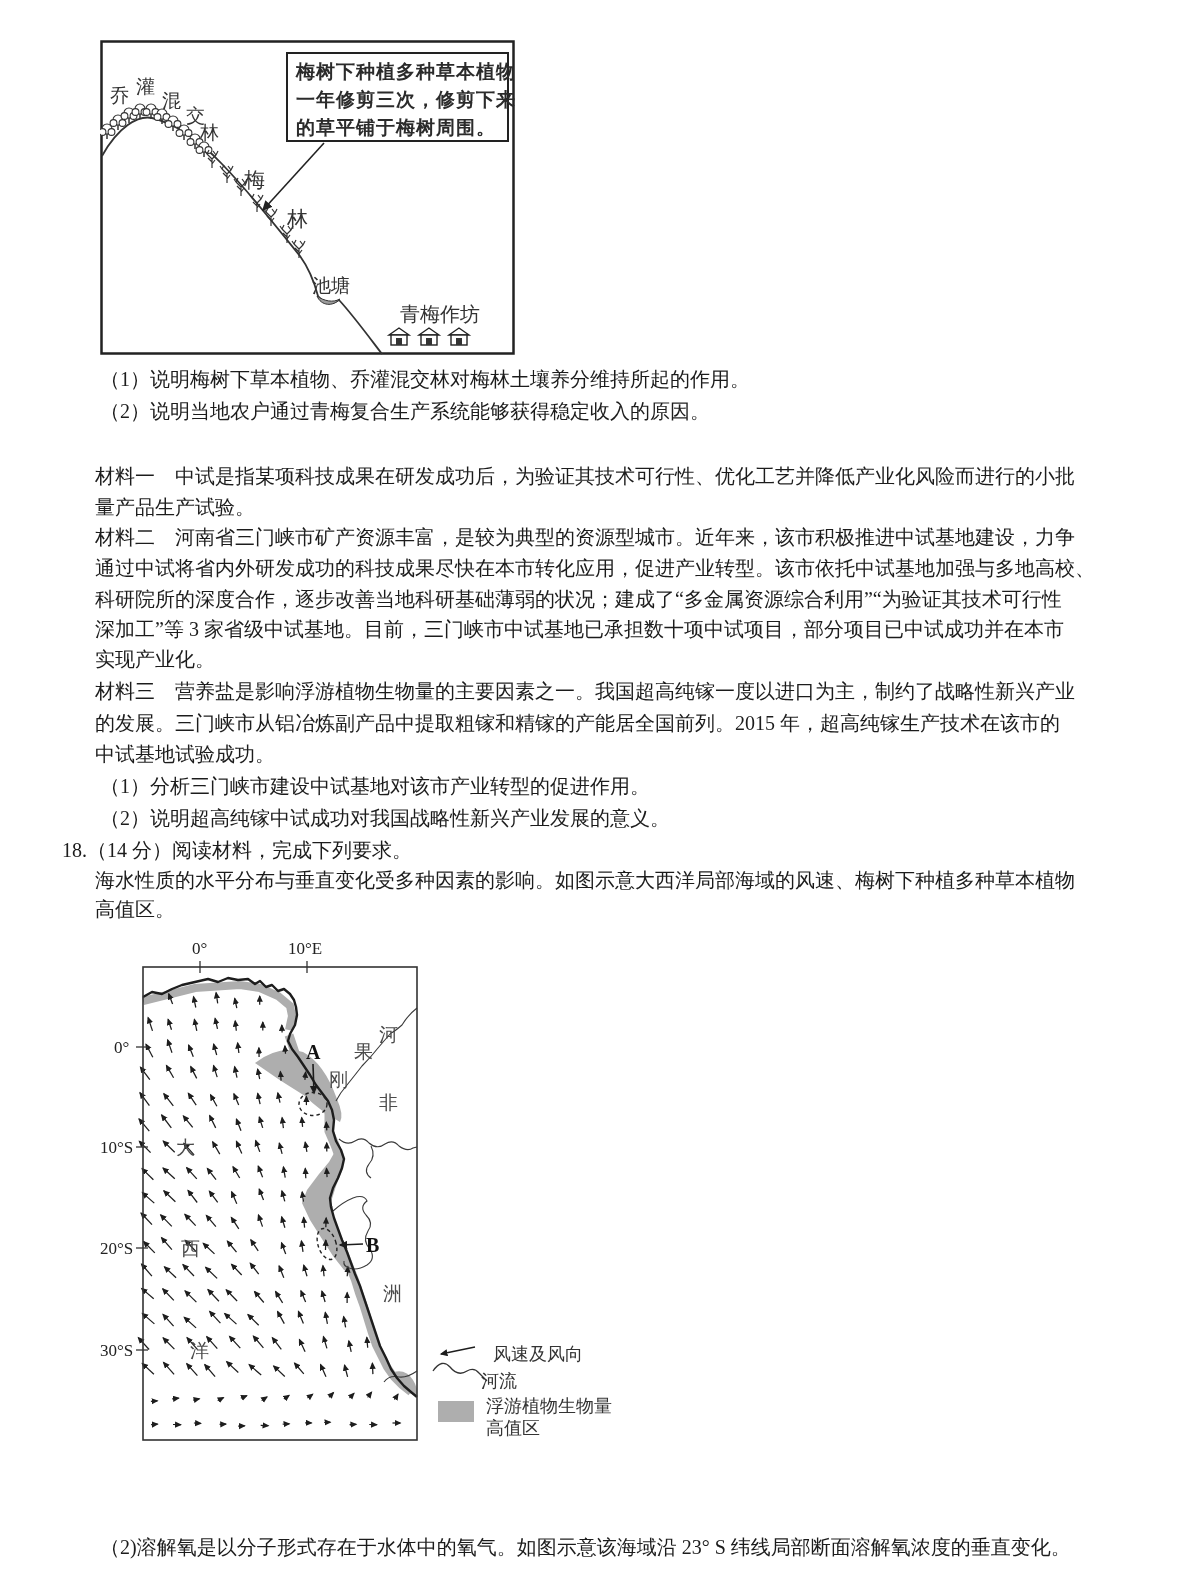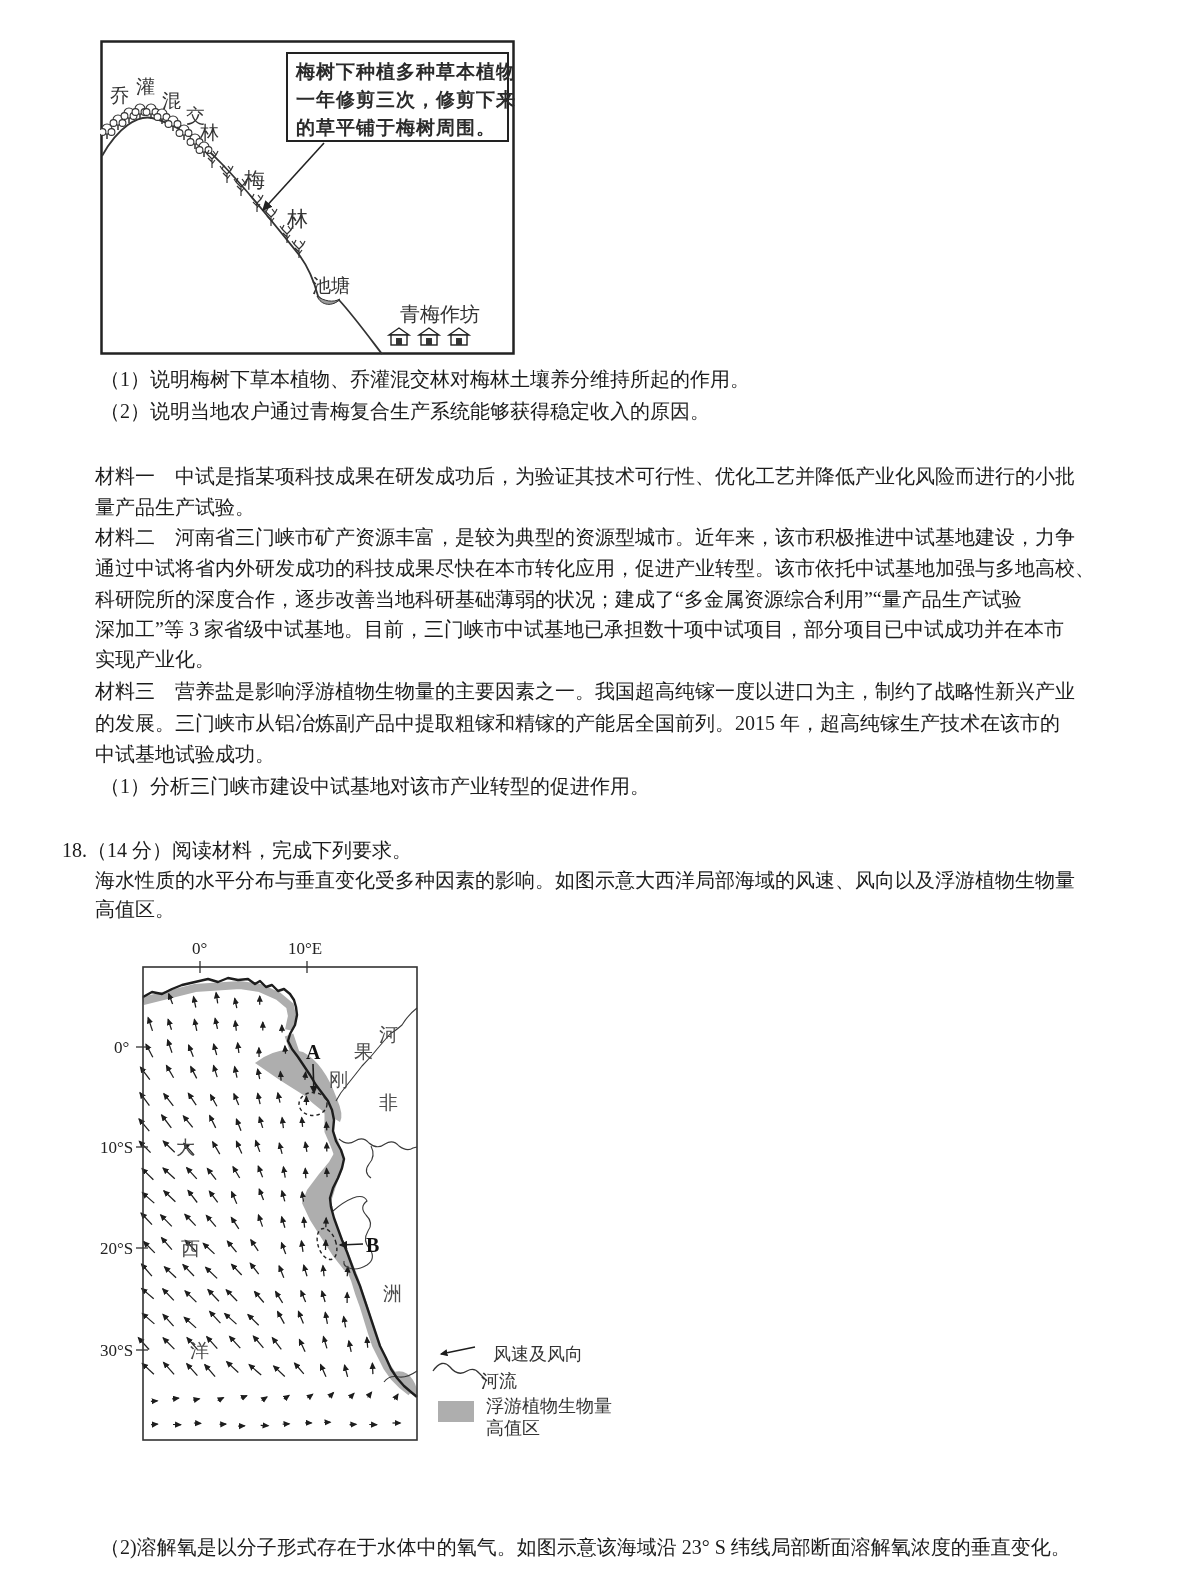--- a/index.html
+++ b/index.html
@@ -121,29 +121,30 @@
     <text class="callout-text" x="196" y="94">的草平铺于梅树周围。</text>
     <line x1="224" y1="103" x2="163" y2="170" stroke="#222" stroke-width="1.6" marker-end="url(#ah1)"></line>
   </svg>
 
   <div class="tline l100" style="top:366px">（1）说明梅树下草本植物、乔灌混交林对梅林土壤养分维持所起的作用。</div>
   <div class="tline l100" style="top:398px">（2）说明当地农户通过青梅复合生产系统能够获得稳定收入的原因。</div>
   <div class="tline l95" style="top:463px">材料一　中试是指某项科技成果在研发成功后，为验证其技术可行性、优化工艺并降低产业化风险而进行的小批</div>
   <div class="tline l95" style="top:494px">量产品生产试验。</div>
   <div class="tline l95" style="top:555px">通过中试将省内外研发成功的科技成果尽快在本市转化应用，促进产业转型。该市依托中试基地加强与多地高校、</div>
   <div class="tline l95" style="top:524px">材料二　河南省三门峡市矿产资源丰富，是较为典型的资源型城市。近年来，该市积极推进中试基地建设，力争</div>
-  <div class="tline l95" style="top:586px">科研院所的深度合作，逐步改善当地科研基础薄弱的状况；建成了“多金属资源综合利用”“量产品生产试验</div>
+  <div class="tline l95" style="top:586px">科研院所的深度合作，逐步改善当地科研基础薄弱的状况；建成了“多金属资源综合利用”“为验证其技术可行性</div>
   <div class="tline l95" style="top:616px">深加工”等 3 家省级中试基地。目前，三门峡市中试基地已承担数十项中试项目，部分项目已中试成功并在本市</div>
   <div class="tline l95" style="top:646px">实现产业化。</div>
   <div class="tline l95" style="top:678px">材料三　营养盐是影响浮游植物生物量的主要因素之一。我国超高纯镓一度以进口为主，制约了战略性新兴产业</div>
   <div class="tline l95" style="top:710px">的发展。三门峡市从铝冶炼副产品中提取粗镓和精镓的产能居全国前列。2015 年，超高纯镓生产技术在该市的</div>
   <div class="tline l95" style="top:741px">中试基地试验成功。</div>
   <div class="tline l100" style="top:773px">（1）分析三门峡市建设中试基地对该市产业转型的促进作用。</div>
+  <div class="tline l100" style="top:805px">（2）说明超高纯镓中试成功对我国战略性新兴产业发展的意义。</div>
   <div class="tline l62" style="top:837px">18.（14 分）阅读材料，完成下列要求。</div>
-  <div class="tline l95" style="top:867px">海水性质的水平分布与垂直变化受多种因素的影响。如图示意大西洋局部海域的风速、风向以及浮游植物生物量</div>
+  <div class="tline l95" style="top:867px">海水性质的水平分布与垂直变化受多种因素的影响。如图示意大西洋局部海域的风速、梅树下种植多种草本植物</div>
   <div class="tline l95" style="top:896px">高值区。</div>
   <div class="tline l95" style="top:1584px">指出导致 A、B 两海区营养盐含量较高的主导因素。</div>
   <div class="tline l100" style="top:1534px">（2)溶解氧是以分子形式存在于水体中的氧气。如图示意该海域沿 23° S 纬线局部断面溶解氧浓度的垂直变化。</div>
 
   <svg class="fig" style="left:100px;top:935px;" width="560" height="535" viewBox="0 0 560 535">
     <defs>
       <marker id="ah2" markerWidth="6" markerHeight="6" refX="4.6" refY="2.5" orient="auto">
         <path d="M0,0 L5.5,2.5 L0,5 Z" fill="#1d1d1d"></path>
       </marker>
     </defs>

